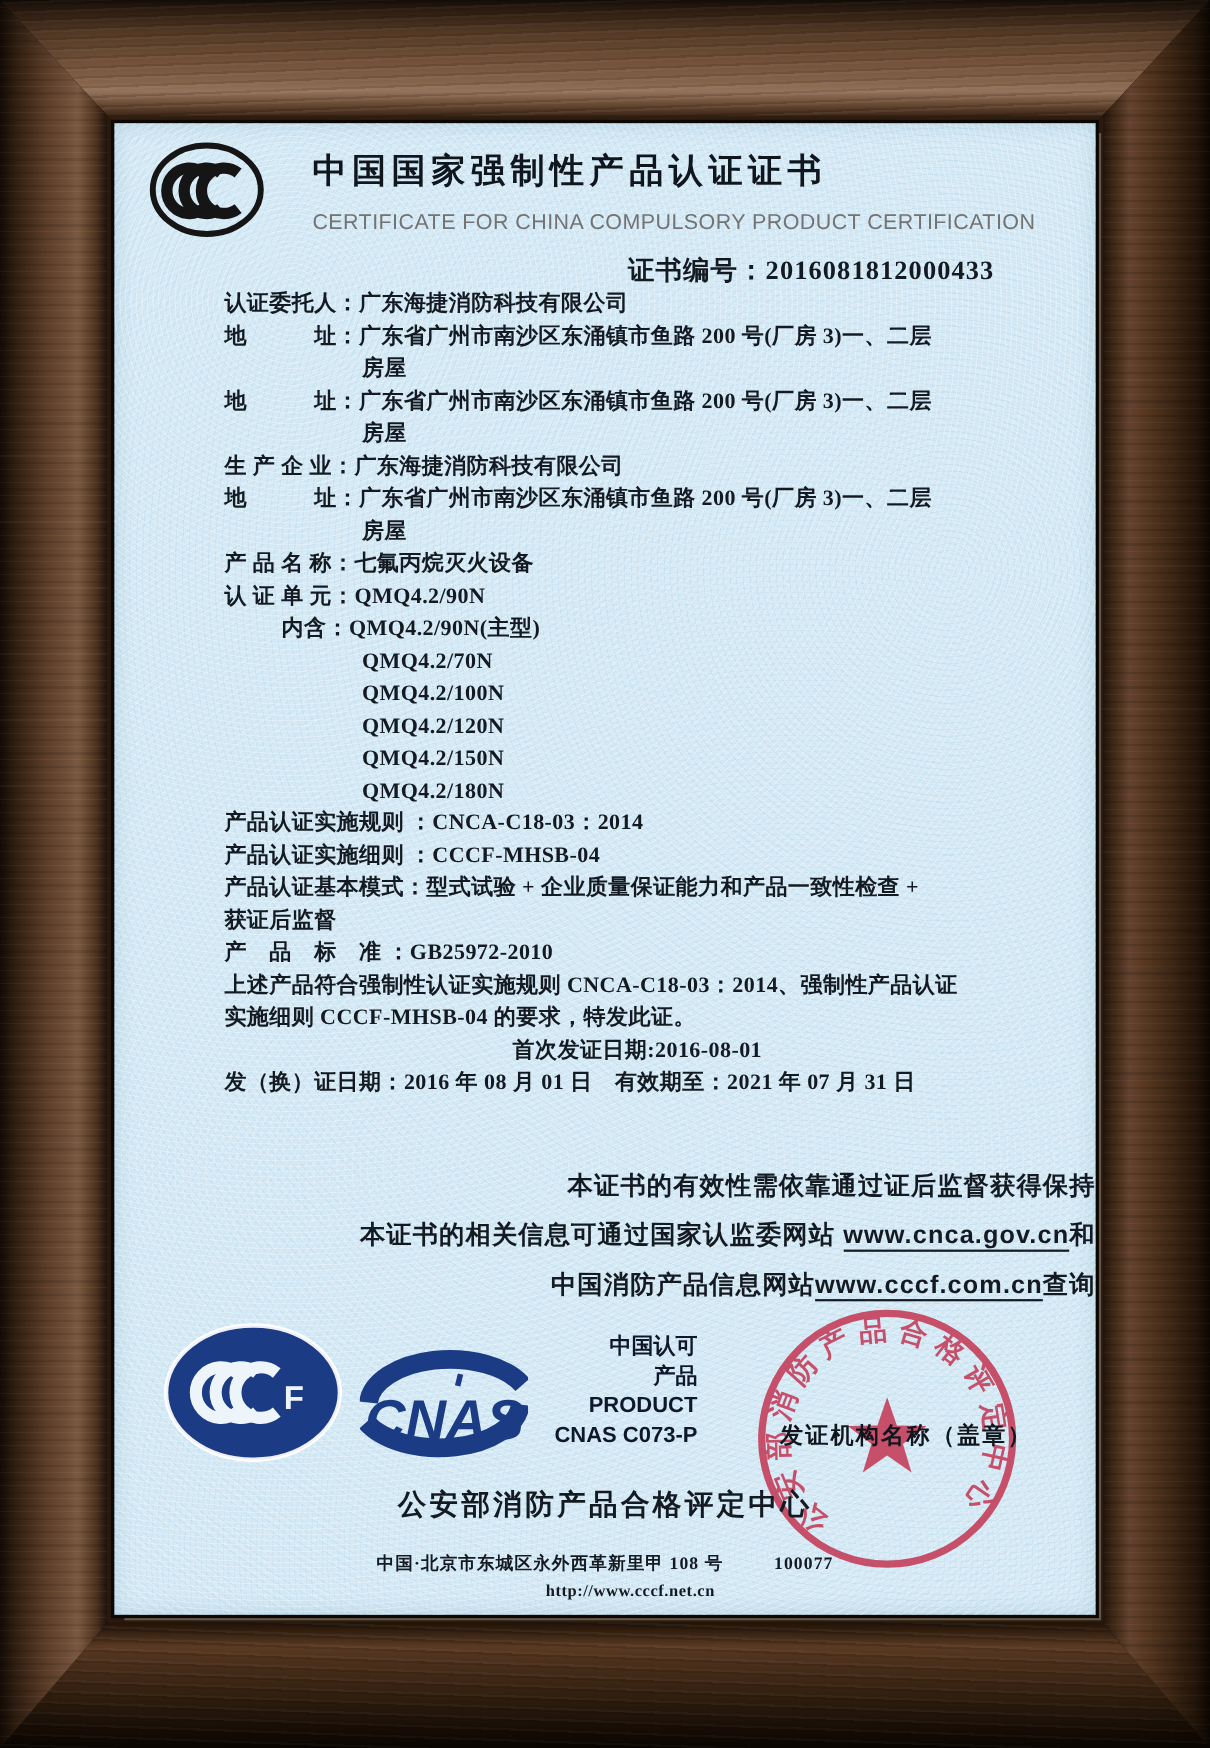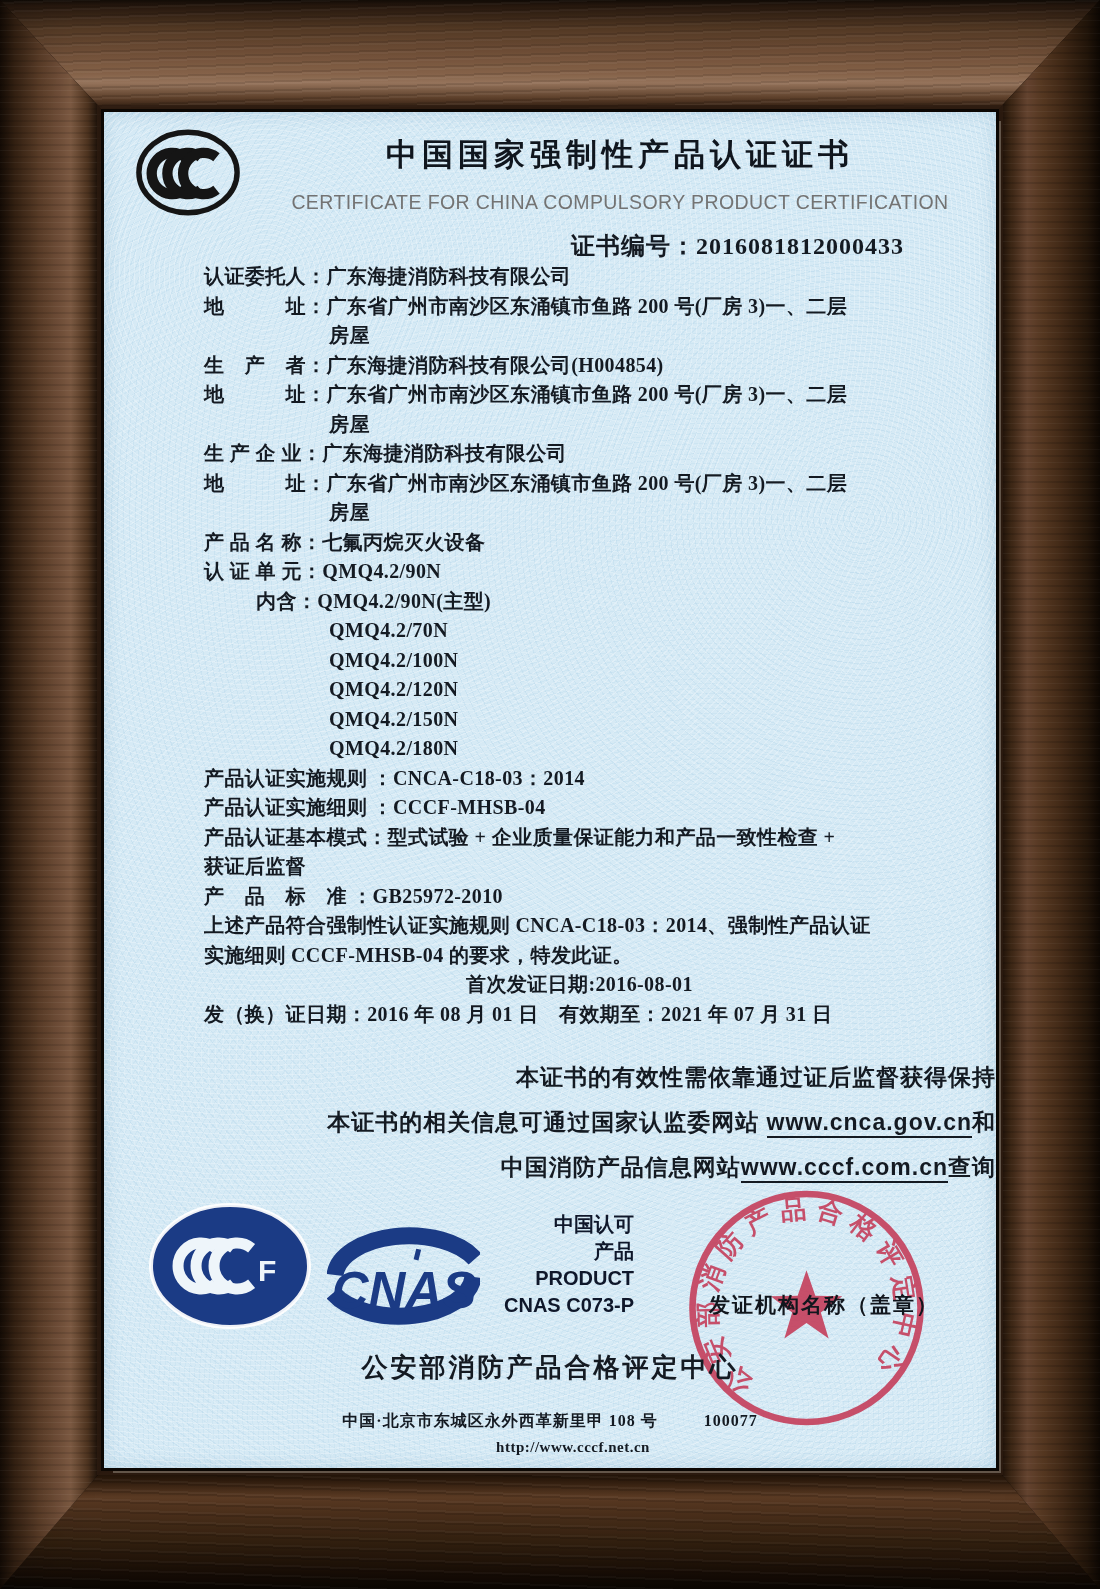--- a/index.html
+++ b/index.html
@@ -38,21 +38,21 @@
     box-shadow:0 0 0 3px #0c0703, 7px 7px 0 -2px rgba(222,214,200,.32), 0 0 0 7px rgba(45,28,16,.8),
                inset 0 0 18px rgba(95,140,170,.28);}
   .cert::before{content:"";position:absolute;inset:0;pointer-events:none;opacity:.55;
     background:
       repeating-radial-gradient(circle at 18% 12%, rgba(255,255,255,.45) 0 1px, transparent 1px 5px),
       repeating-radial-gradient(circle at 85% 30%, rgba(140,190,220,.28) 0 1px, transparent 1px 6px),
       repeating-radial-gradient(circle at 40% 70%, rgba(255,255,255,.32) 0 1px, transparent 1px 7px),
       repeating-radial-gradient(circle at 70% 96%, rgba(140,190,220,.22) 0 1px, transparent 1px 5px);}
 
   .ccc-logo{position:absolute;left:29px;top:16px;width:110px;height:89px;z-index:4;}
-  .titles{position:absolute;left:180px;right:40px;top:22px;text-align:center;z-index:4;}
+  .titles{position:absolute;left:180px;right:40px;top:22px;z-index:4;}
   .title{font-family:"Liberation Sans","DejaVu Sans",sans-serif;font-weight:bold;
          font-size:31px;letter-spacing:5px;color:#10161e;}
   .subtitle{font-family:"Liberation Sans","DejaVu Sans",sans-serif;font-size:19.5px;
          letter-spacing:.4px;margin-top:15px;color:#737373;}
   .certno{position:absolute;left:0;right:92px;top:118px;text-align:right;z-index:4;
          font-size:24px;font-weight:bold;letter-spacing:1px;}
 
   .body{position:absolute;left:100px;right:40px;top:150px;z-index:4;}
   .bl{font-size:20px;font-weight:bold;line-height:29.5px;letter-spacing:.4px;white-space:nowrap;}
   .i-val{padding-left:125px;}
@@ -102,21 +102,20 @@
       <div class="title">中国国家强制性产品认证证书</div>
       <div class="subtitle">CERTIFICATE FOR CHINA COMPULSORY PRODUCT CERTIFICATION</div>
     </div>
 
     <div class="certno"><span>证书编号：</span><span>2016081812000433</span></div>
 
     <div class="body">
       <div class="bl">认证委托人：广东海捷消防科技有限公司</div>
       <div class="bl">地　　　址：广东省广州市南沙区东涌镇市鱼路 200 号(厂房 3)一、二层</div>
       <div class="bl i-val">房屋</div>
-      <div class="bl">生　产　者：广东海捷消防科技有限公司(H004854)</div>
       <div class="bl">地　　　址：广东省广州市南沙区东涌镇市鱼路 200 号(厂房 3)一、二层</div>
       <div class="bl i-val">房屋</div>
       <div class="bl">生 产 企 业：广东海捷消防科技有限公司</div>
       <div class="bl">地　　　址：广东省广州市南沙区东涌镇市鱼路 200 号(厂房 3)一、二层</div>
       <div class="bl i-val">房屋</div>
       <div class="bl">产 品 名 称：七氟丙烷灭火设备</div>
       <div class="bl">认 证 单 元：QMQ4.2/90N</div>
       <div class="bl i-nh">内含：QMQ4.2/90N(主型)</div>
       <div class="bl i-val">QMQ4.2/70N</div>
       <div class="bl i-val">QMQ4.2/100N</div>

